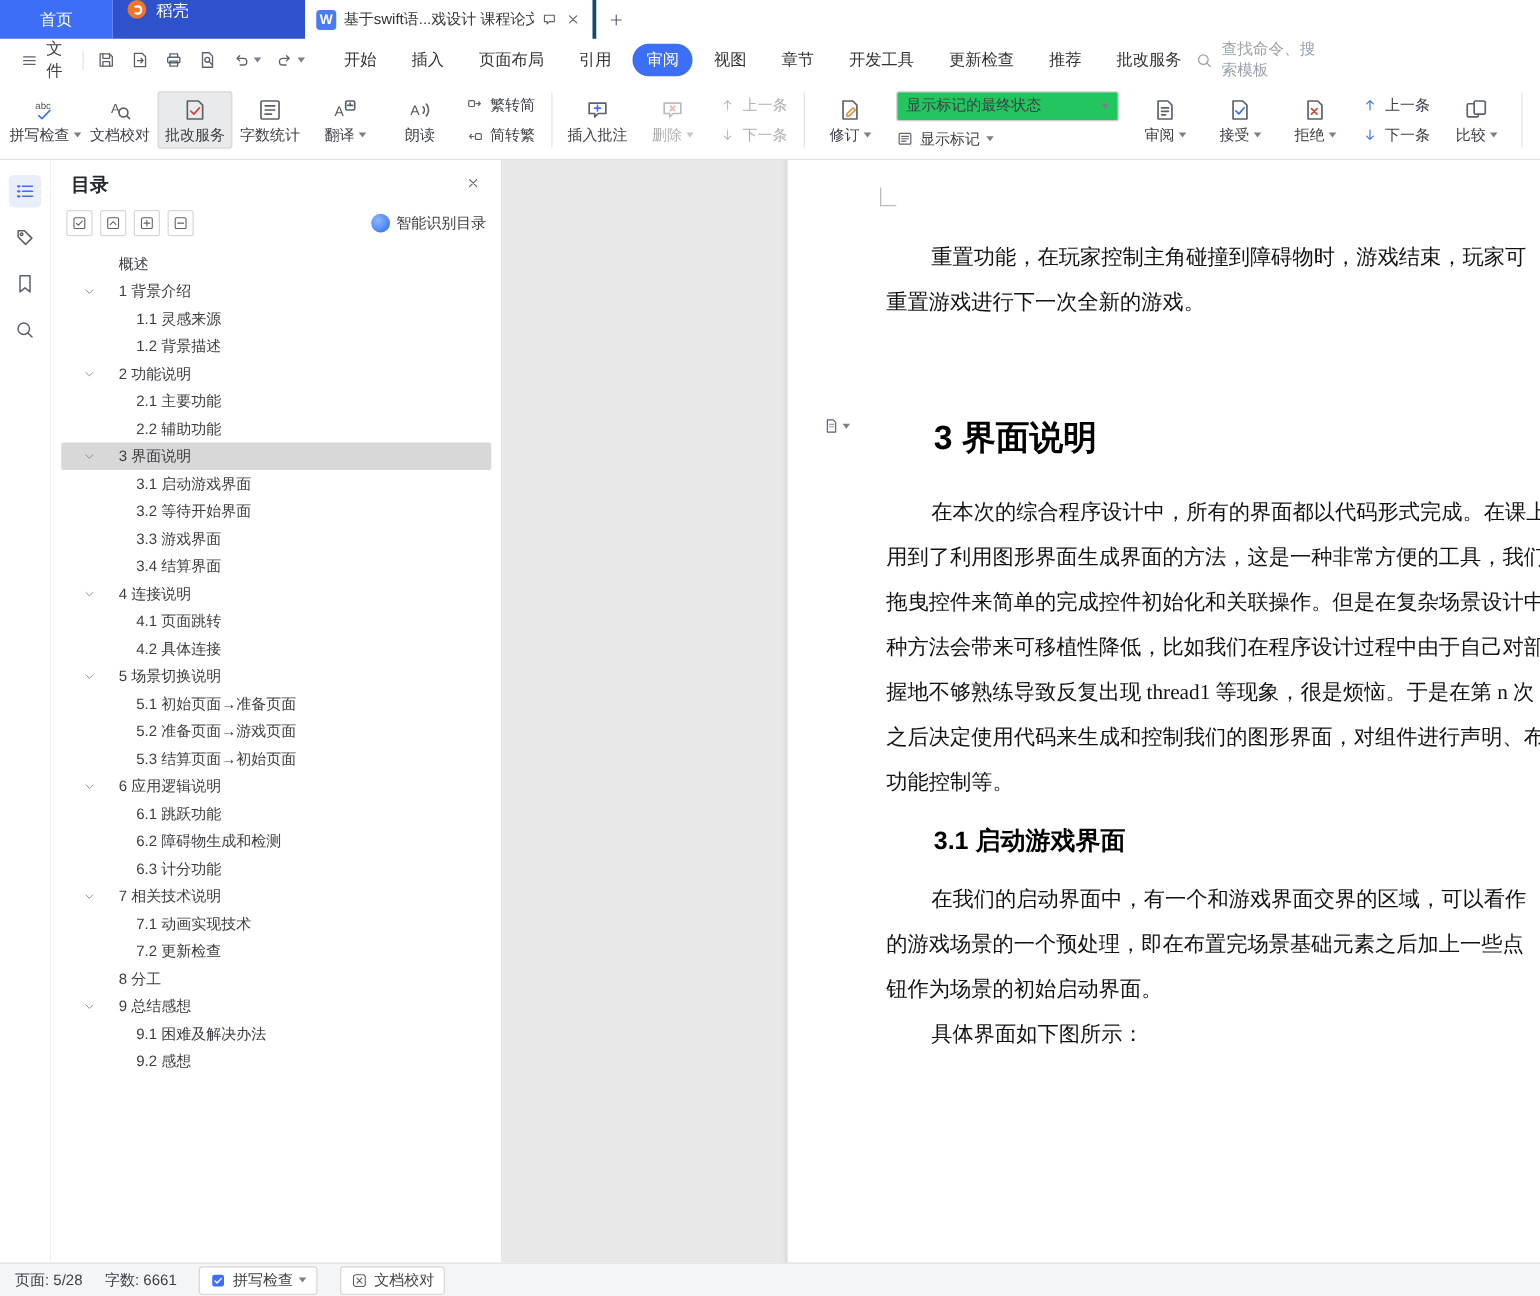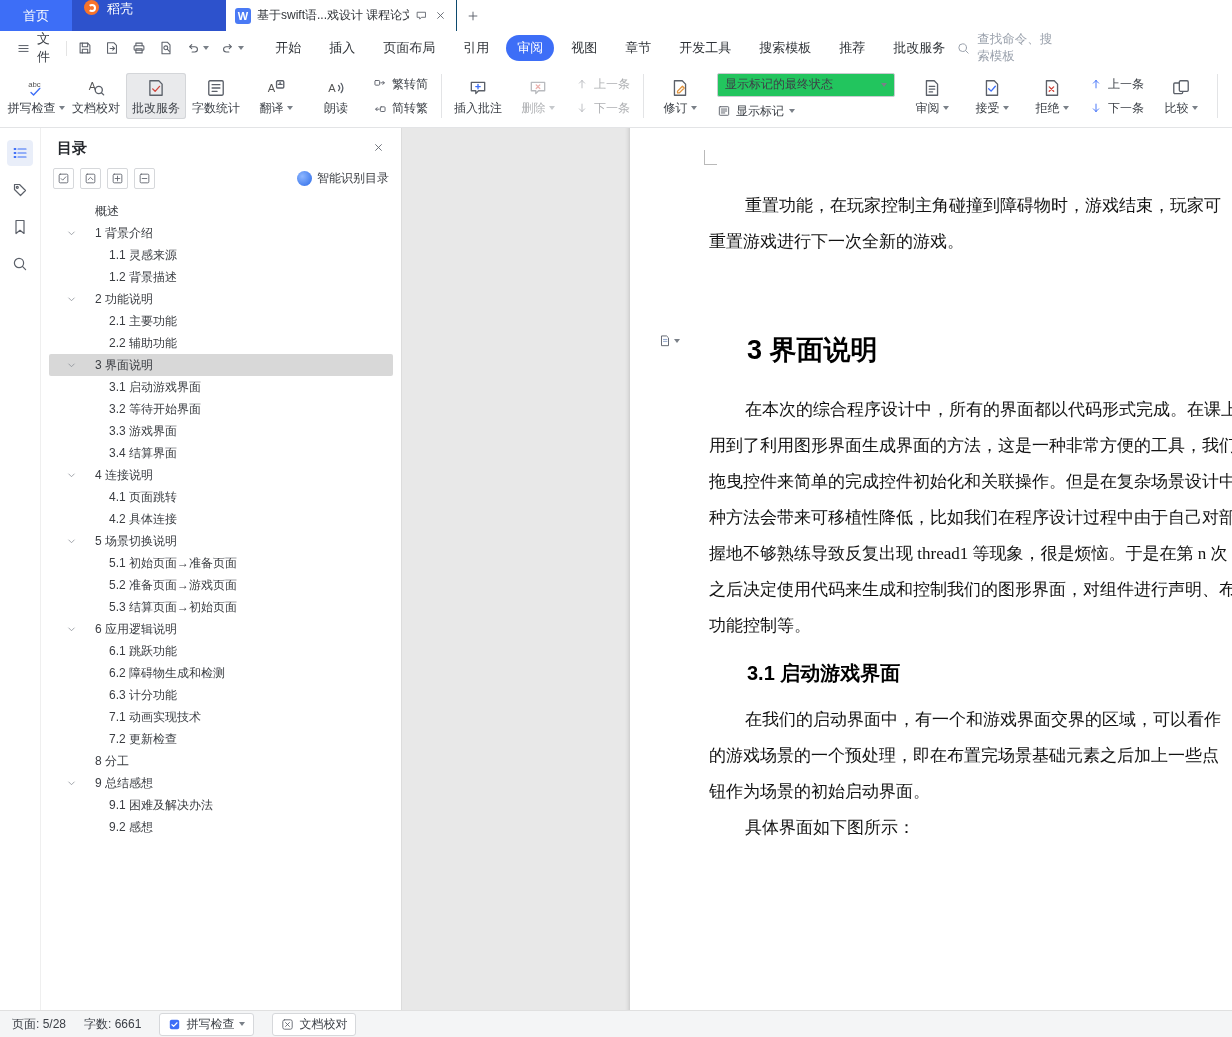--- a/index.html
+++ b/index.html
@@ -7,25 +7,25 @@
   body{width:1232px;height:1037px;overflow:hidden;position:relative;background:#fff;
        font-family:"Liberation Sans","DejaVu Sans",sans-serif;color:var(--ink);}
   .ic{display:inline-flex;width:20px;height:20px;flex:none}
   .ic svg{width:100%;height:100%;fill:none;stroke:#5b6069;stroke-width:1.2;stroke-linecap:round;stroke-linejoin:round}
   .ic.sm{width:14px;height:14px}
   .ic.xs{width:13px;height:13px}
   .caret{width:0;height:0;border-left:3.5px solid transparent;border-right:3.5px solid transparent;border-top:4px solid #7a8088;display:inline-block;flex:none}
 
   
   .topbar{height:31px;display:flex;align-items:stretch;background:#fff;font-size:13px}
-  .tab-home{width:72px;background:var(--accent);color:#fff;display:flex;align-items:center;justify-content:center}
+  .tab-home{width:90px;background:var(--accent);color:#fff;display:flex;align-items:center;justify-content:center}
   .tab-docer{width:130px;background:#2d52cc;color:#fff;display:flex;align-items:flex-start;gap:8px;padding:0 12px}
   .docer-ic{width:15px;height:15px;border-radius:50%;background:#f7732a;position:relative;flex:none}
   .docer-ic::after{content:"";position:absolute;inset:3.5px;border-radius:50%;border:2px solid #fff;border-left-color:transparent}
-  .tab-doc{width:212px;background:#fff;display:flex;align-items:center;gap:6px;padding:0 9px;border-right:1px solid #0c4a6e}
+  .tab-doc{width:212px;background:#fff;display:flex;align-items:center;gap:6px;padding:0 9px;border-right:3px solid #0c4a6e}
   .wps-ic{width:16px;height:16px;border-radius:3px;background:#4a7af5;color:#fff;font-size:11px;font-weight:bold;
           display:flex;align-items:center;justify-content:center;flex:none}
   .wps-ic::before{content:"W"}
   .tab-title{flex:1;white-space:nowrap;overflow:hidden;color:#2f3338;font-size:12px}
   .tab-doc .ic{width:13px;height:13px}
   .tab-plus{width:32px;display:flex;align-items:center;justify-content:center}
   .tab-plus .ic{width:14px;height:14px}
 
   
   .menubar{height:34px;display:flex;align-items:center;padding:0 10px;font-size:13px;background:#fff}
@@ -211,21 +211,21 @@
     </div>
   <div id="menu-tabs">
       <div class="mtab">开始</div>
       <div class="mtab">插入</div>
       <div class="mtab">页面布局</div>
       <div class="mtab">引用</div>
       <div class="mtab active">审阅</div>
       <div class="mtab">视图</div>
       <div class="mtab">章节</div>
       <div class="mtab">开发工具</div>
-      <div class="mtab">搜索模板</div>
+      <div class="mtab">更新检查</div>
       <div class="mtab">推荐</div>
       <div class="mtab">批改服务</div>
     </div>
   <div class="msearch">
     <span class="ic">
         <svg viewBox="0 0 18 18">
           <circle cx="8" cy="8" r="4.6"></circle>
           <path d="M11.4 11.4l3.2 3.2"></path>
         </svg>
       </span>
@@ -648,20 +648,28 @@
           <span class="toc-label">6 应用逻辑说明</span>
         </div>
         <div class="toc-item lvl2">
           <span class="toc-label">6.1 跳跃功能</span>
         </div>
         <div class="toc-item lvl2">
           <span class="toc-label">6.2 障碍物生成和检测</span>
         </div>
         <div class="toc-item lvl2">
           <span class="toc-label">6.3 计分功能</span>
+        </div>
+        <div class="toc-item lvl1">
+          <span class="chev">
+            <svg viewBox="0 0 18 18">
+              <path d="M4.5 6.5L9 11l4.5-4.5"></path>
+            </svg>
+          </span>
+          <span class="toc-label">7 相关技术说明</span>
         </div>
         <div class="toc-item lvl2">
           <span class="toc-label">7.1 动画实现技术</span>
         </div>
         <div class="toc-item lvl2">
           <span class="toc-label">7.2 更新检查</span>
         </div>
         <div class="toc-item lvl1">
           <span class="chev hidden">
             <svg viewBox="0 0 18 18">

